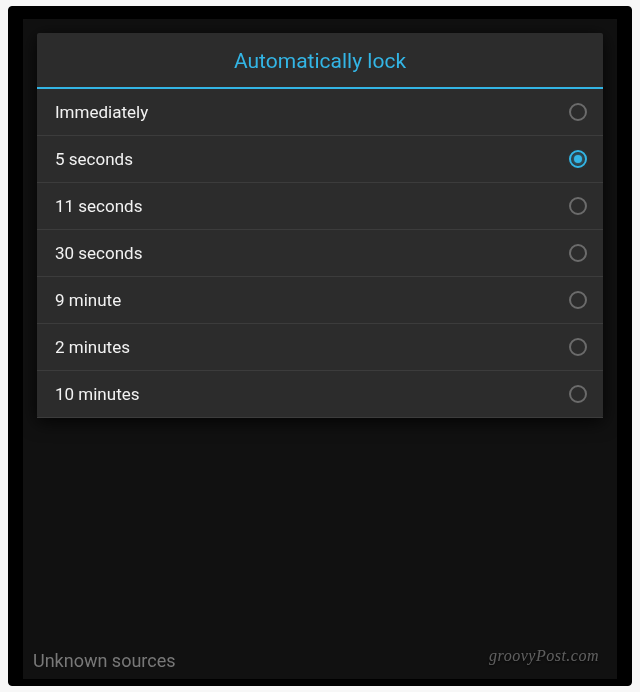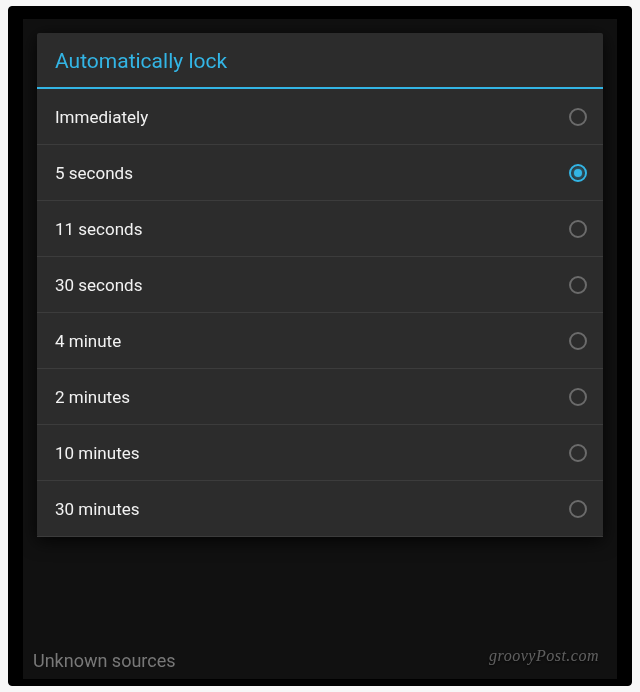--- a/index.html
+++ b/index.html
@@ -31,39 +31,40 @@
   }
   .bg-title { font-size: 18px; font-weight: 400; color: #787878; }
   .bg-sub { font-size: 13px; color: #5a5a5a; margin-top: 2px; }
 
   .dialog {
     position: absolute;
     left: 14px; top: 14px; right: 14px;
     background: #2c2c2c;
     box-shadow: 0 4px 18px rgba(0,0,0,0.8);
     border-radius: 2px;
+    text-align: center;
   }
   .dialog-header {
     padding: 16px 18px 14px 18px;
   }
   .dialog-title {
     color: #33b5e5;
     font-size: 21px;
     font-weight: 400;
   }
   .title-divider {
     height: 2px;
     background: #33b5e5;
   }
   .options { }
   .option-row {
     display: flex;
     align-items: center;
     justify-content: space-between;
-    height: 56px;
+    height: 47px;
     padding: 0 16px 0 18px;
     border-bottom: 1px solid #3c3c3c;
     cursor: pointer;
   }
   .option-row:last-child { border-bottom: 1px solid #3c3c3c; }
   .option-label {
     color: #f2f2f2;
     font-size: 17px;
     font-weight: 400;
   }
@@ -137,33 +138,29 @@
           </div>
           <div class="option-row">
             <span class="option-label">11 seconds</span>
             <span class="radio"></span>
           </div>
           <div class="option-row">
             <span class="option-label">30 seconds</span>
             <span class="radio"></span>
           </div>
           <div class="option-row">
-            <span class="option-label">4 minute</span>
+            <span class="option-label">9 minute</span>
             <span class="radio"></span>
           </div>
           <div class="option-row">
             <span class="option-label">2 minutes</span>
             <span class="radio"></span>
           </div>
           <div class="option-row">
             <span class="option-label">10 minutes</span>
-            <span class="radio"></span>
-          </div>
-          <div class="option-row">
-            <span class="option-label">30 minutes</span>
             <span class="radio"></span>
           </div>
         </div>
 
     </div>
 
     <div class="watermark">groovyPost.com</div>
   </div>
 </div>
 

